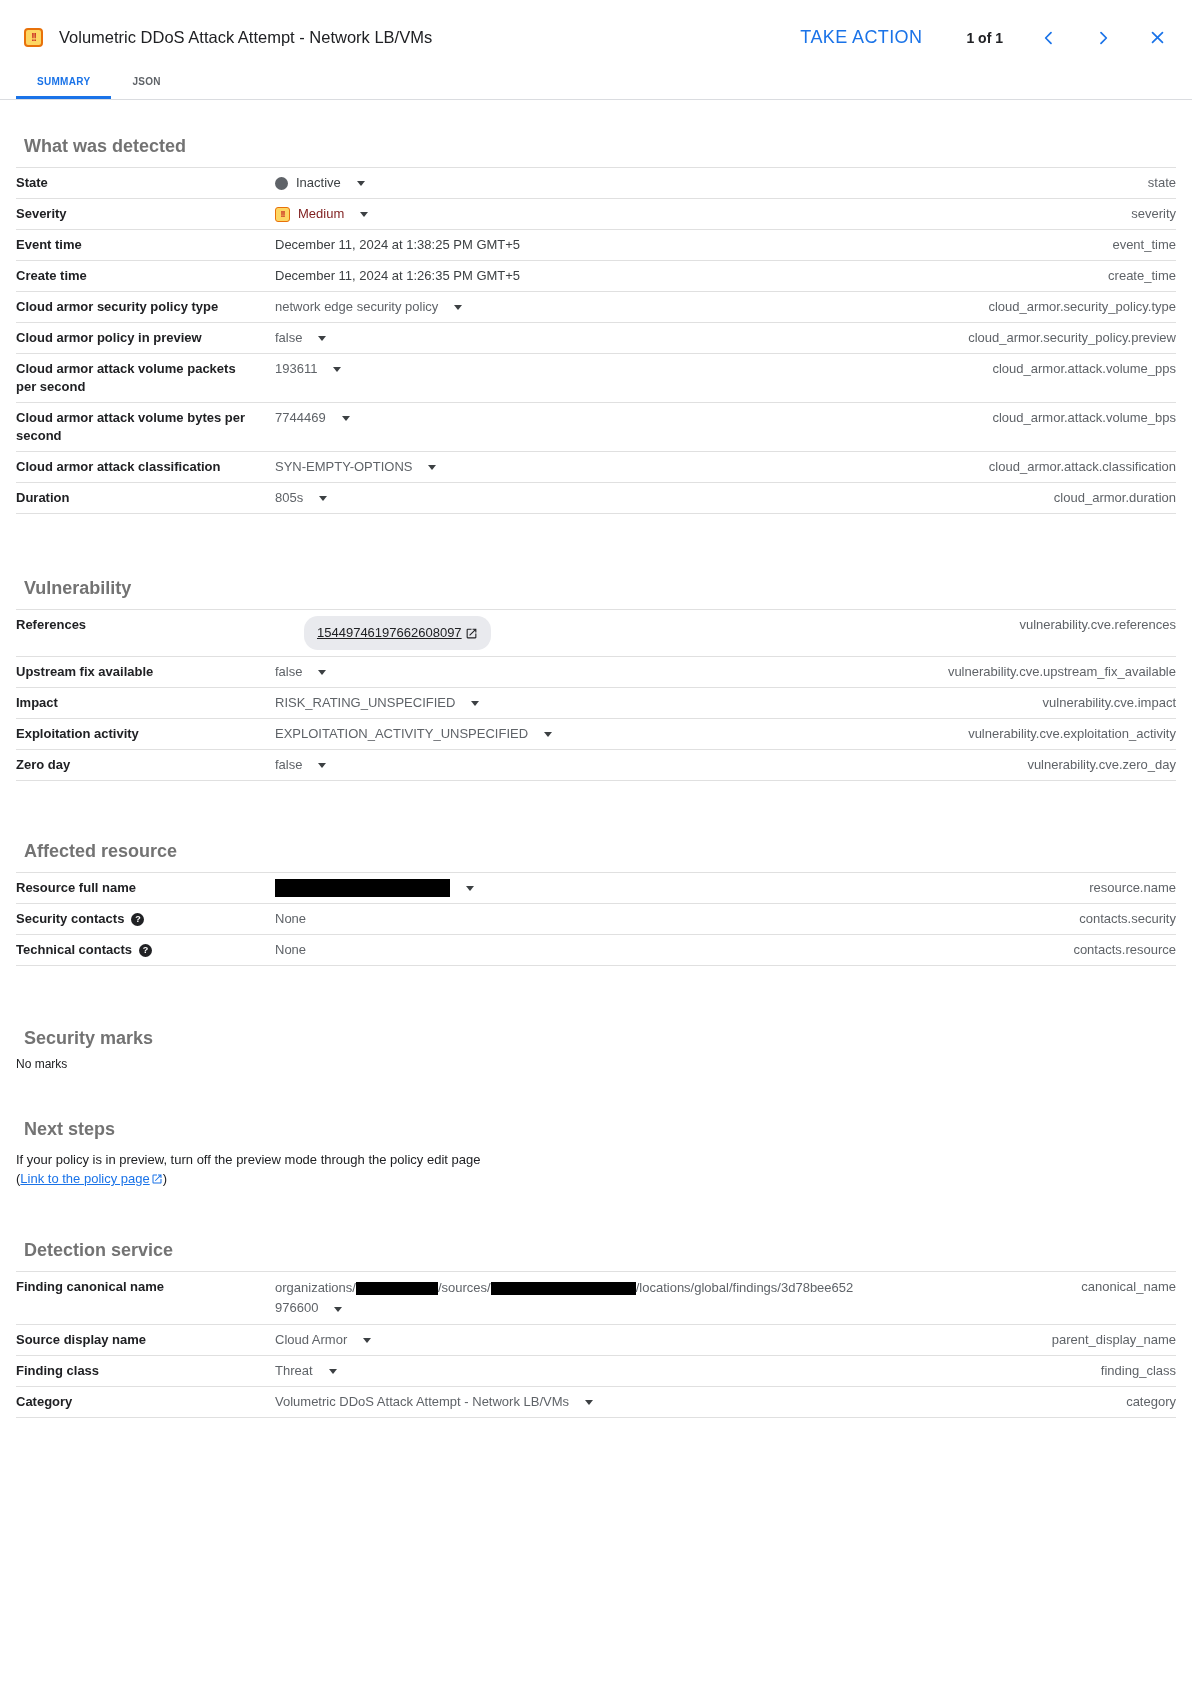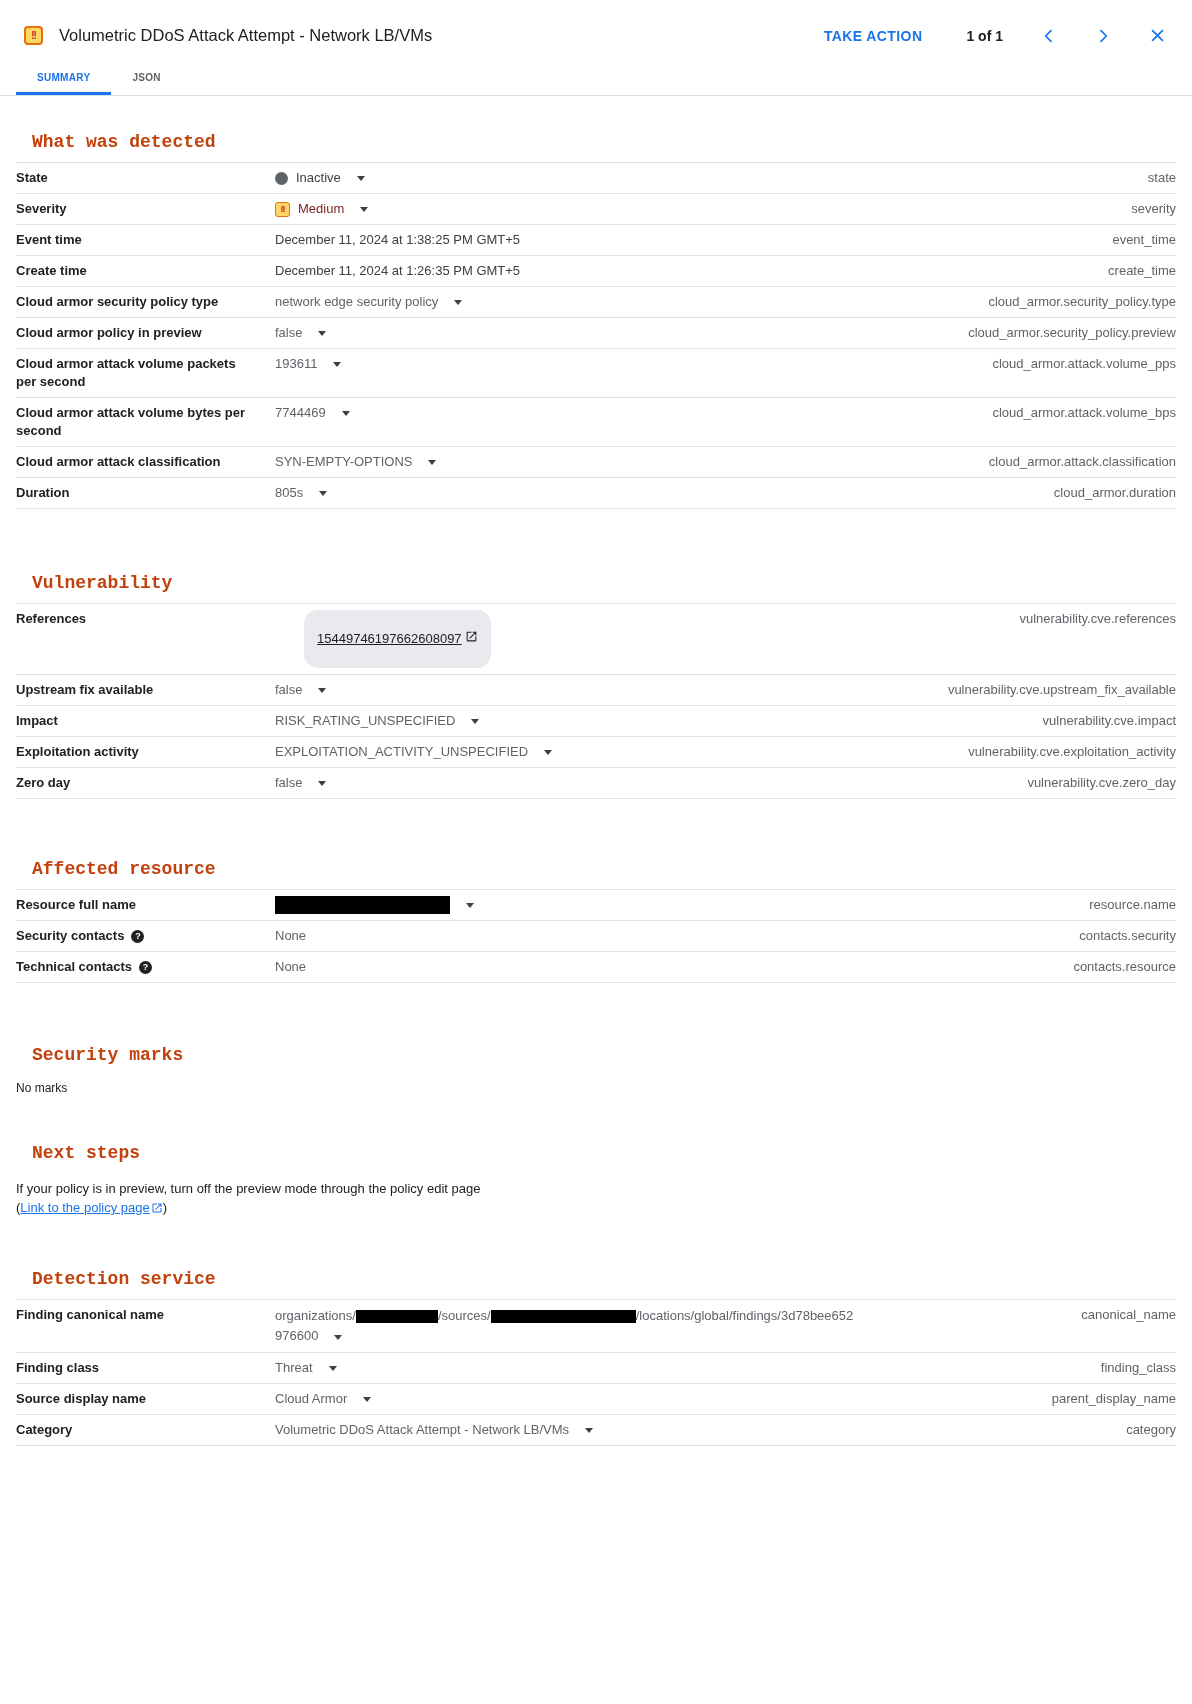--- a/index.html
+++ b/index.html
@@ -13,32 +13,32 @@
   .hdr { display:flex; align-items:center; padding:26px 26px 0 24px; }
   .warn-badge {
     width:19px; height:19px; border-radius:4px;
     background:#fdd663; border:2px solid #e8710a;
     color:#c5221f; font-weight:bold; font-size:10px;
     display:flex; align-items:center; justify-content:center;
     flex:0 0 auto; letter-spacing:-1px;
   }
   .hdr-title { font-size:16.5px; margin-left:16px; color:#202124; }
   .hdr-right { margin-left:auto; display:flex; align-items:center; gap:38px; }
-  .take-action { color:#1a73e8; font-size:14px; font-weight:bold; letter-spacing:.4px; cursor:pointer; background:none; border:none; font-family:inherit; }
+  .take-action { color:#1a73e8; font-size:18px; font-weight:normal; letter-spacing:.4px; cursor:pointer; background:none; border:none; font-family:inherit; }
   .pager-count { font-size:14px; font-weight:bold; color:#202124; }
   .nav-btn { background:none; border:none; padding:0; cursor:pointer; display:flex; align-items:center; }
   .nav-btn svg { display:block; }
   
   .tabs { display:flex; margin-top:16px; border-bottom:1px solid #dadce0; padding-left:16px; }
   .tab { padding:11px 21px 9px; font-size:10px; font-weight:bold; letter-spacing:.3px;
          color:#5f6368; border-bottom:3px solid transparent; cursor:pointer; background:none; border-top:none; border-left:none; border-right:none; font-family:inherit;}
   .tab.active { color:#1a73e8; border-bottom-color:#1a73e8; }
   
   .content { padding:0 16px; }
-  h2 { font-size:18px; font-weight:600; margin:16px; color:#c2410c;font-family:Liberation Mono, monospace; }
+  h2 { font-size:18px; font-weight:600; margin:8px; color:#737373; }
   .sec-detected h2 { margin-top:36px; margin-bottom:10px; }
   .sec-vuln h2 { margin-top:64px; margin-bottom:10px; }
   .sec-affected h2 { margin-top:60px; margin-bottom:10px; }
   .sec-marks h2 { margin-top:62px; }
   .sec-next h2 { margin-top:48px; }
   .sec-detect h2 { margin-top:52px; margin-bottom:10px; }
   .kv-table { border-top:1px solid #e0e0e0; }
   .row { display:grid; grid-template-columns:259px 585px 1fr; align-items:start;
          border-bottom:1px solid #e0e0e0; padding:6px 0; min-height:26px; }
   .row-label { font-weight:bold; color:#202124; line-height:18px; padding-right:24px; }
@@ -50,22 +50,22 @@
            border-left:4.5px solid transparent; border-right:4.5px solid transparent;
            border-top:5px solid #3c4043; margin-left:16px; }
   .dropdown { display:inline-flex; align-items:center; cursor:pointer; }
   .status-dot { width:13px; height:13px; border-radius:50%; background:#5f6368; margin-right:8px; flex:0 0 auto; }
   .sev-badge { width:15px; height:15px; border-radius:3px; background:#fdd663; border:1.5px solid #e8710a;
                color:#c5221f; font-size:9px; font-weight:bold; letter-spacing:-1px;
                display:flex; align-items:center; justify-content:center; margin-right:8px; flex:0 0 auto; }
   .help-icon { width:13px; height:13px; border-radius:50%; background:#202124; color:#fff;
                font-size:9px; font-weight:bold; display:inline-flex; align-items:center; justify-content:center;
                cursor:pointer; flex:0 0 auto; }
-  .chip { display:inline-flex; gap:3px; background:#e9eaee; border-radius:14px;
-          padding:20px 13px; color:#202124; cursor:pointer; text-decoration:none; }
+  .chip { display:inline-flex; align-items:center; gap:3px; background:#e9eaee; border-radius:14px;
+          padding:8px 13px; color:#202124; cursor:pointer; text-decoration:none; }
   .chip .chip-text { text-decoration:underline; color:#202124; }
   .chip svg { display:block; }
   .redact { display:inline-block; background:#000; vertical-align:middle; }
   .redact-resource { width:175px; height:18px; }
   .redact-org { width:82px; height:13px; }
   .redact-src { width:145px; height:13px; }
   .break-all { word-break:break-all; line-height:20px; }
   .marks-body { margin-top:8px; font-size:12px; color:#202124; }
   .next-text { margin-top:10px; max-width:490px; line-height:19px; color:#202124; }
   .link { color:#1a73e8; text-decoration:underline; cursor:pointer; }
@@ -348,42 +348,42 @@
         <div class="row-label">Finding canonical name</div>
         <div class="row-value">
           <span class="break-all dropdown" style="display:inline">
             <span>organizations/</span><span class="redact redact-org"></span><span>/sources/</span><span class="redact redact-src"></span><span>/locations/global/findings/3d78bee652976600</span><span class="caret"></span>
           </span>
         </div>
         <div class="row-key">canonical_name</div>
       </div>
 
       <div class="row">
+        <div class="row-label">Source display name</div>
+        <div class="row-value val-flex">
+          <span class="dropdown">
+            <span>Cloud Armor</span>
+            <span class="caret"></span>
+          </span>
+        </div>
+        <div class="row-key">parent_display_name</div>
+      </div>
+
+      <div class="row">
         <div class="row-label">Finding class</div>
         <div class="row-value val-flex">
           <span class="dropdown">
             <span>Threat</span>
             <span class="caret"></span>
           </span>
         </div>
         <div class="row-key">finding_class</div>
       </div>
 
       <div class="row">
-        <div class="row-label">Source display name</div>
-        <div class="row-value val-flex">
-          <span class="dropdown">
-            <span>Cloud Armor</span>
-            <span class="caret"></span>
-          </span>
-        </div>
-        <div class="row-key">parent_display_name</div>
-      </div>
-
-      <div class="row">
         <div class="row-label">Category</div>
         <div class="row-value val-flex">
           <span class="dropdown">
             <span>Volumetric DDoS Attack Attempt - Network LB/VMs</span>
             <span class="caret"></span>
           </span>
         </div>
         <div class="row-key">category</div>
       </div>
 

